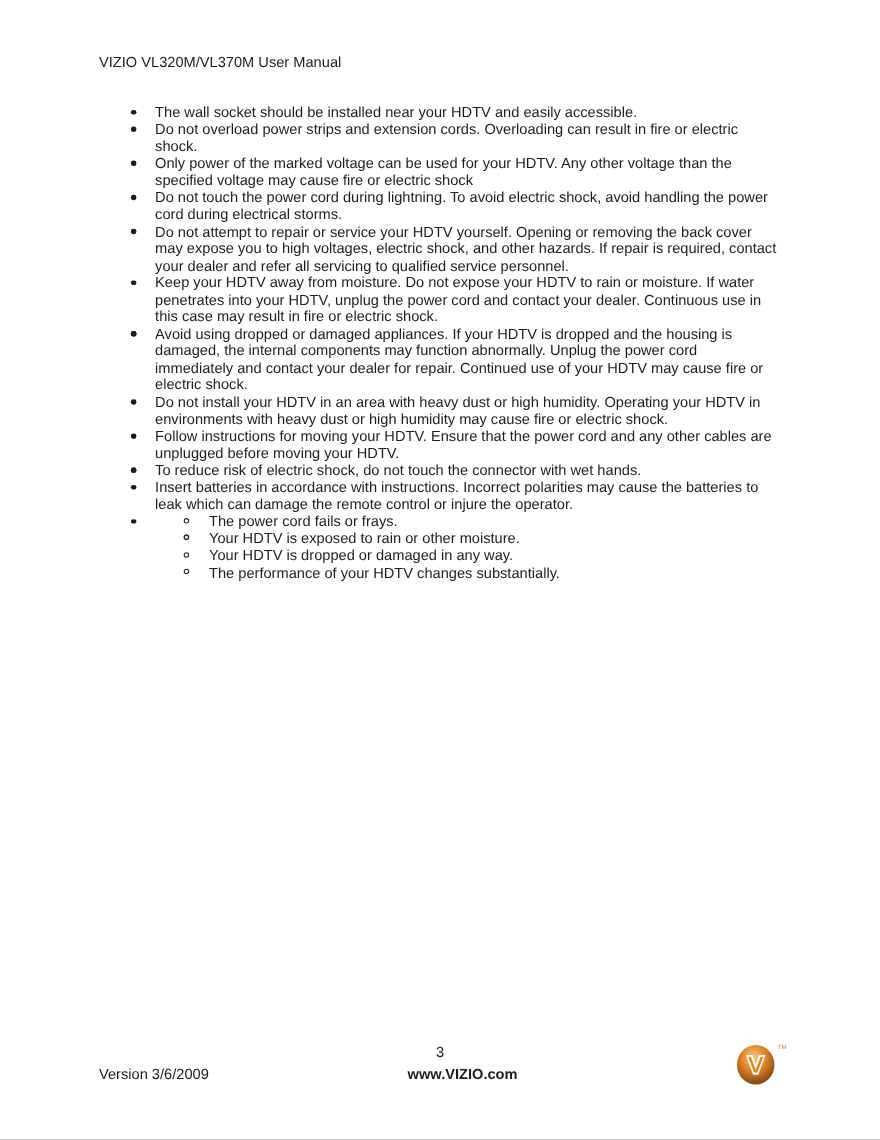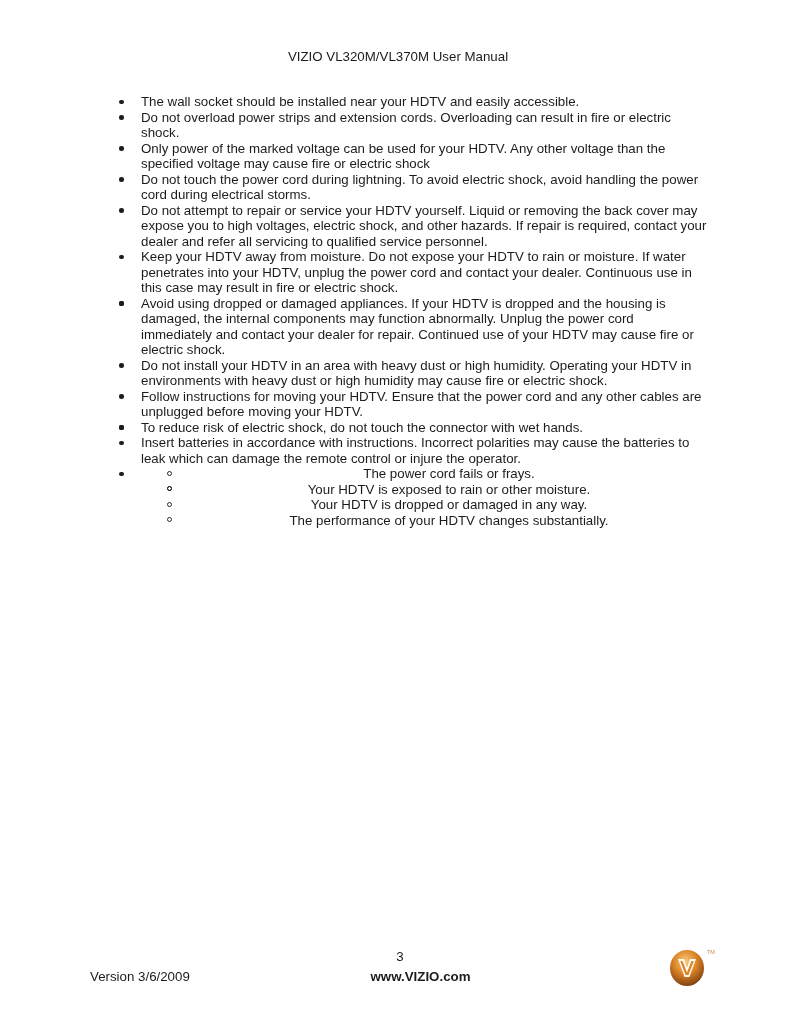--- a/index.html
+++ b/index.html
@@ -16,21 +16,21 @@
     font-size: 13.3px;
     line-height: 15.5px;
     overflow: hidden;
   }
 
   .header {
     position: absolute;
     top: 49px;
     left: 90px;
     right: 94px;
-    text-align: center;
+    text-align: left;
     white-space: nowrap;
   }
 
   .content {
     position: absolute;
     top: 94px;
     left: 90px;
     width: 618px;
   }
 
@@ -42,21 +42,21 @@
   ul.main-list > li > .dot {
     position: absolute;
     left: 29px;
     top: 5.5px;
     width: 4.5px;
     height: 4.5px;
     border-radius: 50%;
     background: #1c1c1c;
   }
 
-  ul.sub-list { list-style: none; text-align: center; }
+  ul.sub-list { list-style: none; }
   ul.sub-list > li {
     position: relative;
     padding-left: 49px;
   }
   ul.sub-list > li > .circle {
     position: absolute;
     left: 26px;
     top: 4.5px;
     width: 5px;
     height: 5px;
@@ -99,21 +99,21 @@
   <div class="header">
     <span>VIZIO VL320M/VL370M User Manual</span>
   </div>
 
   <div class="content">
     <ul class="main-list">
         <li><span class="dot"></span><span>The wall socket should be installed near your HDTV and easily accessible.</span></li>
         <li><span class="dot"></span><span>Do not overload power strips and extension cords. Overloading can result in fire or electric shock.</span></li>
         <li><span class="dot"></span><span>Only power of the marked voltage can be used for your HDTV. Any other voltage than the specified voltage may cause fire or electric shock</span></li>
         <li><span class="dot"></span><span>Do not touch the power cord during lightning. To avoid electric shock, avoid handling the power cord during electrical storms.</span></li>
-        <li><span class="dot"></span><span>Do not attempt to repair or service your HDTV yourself. Liquid or removing the back cover may expose you to high voltages, electric shock, and other hazards. If repair is required, contact your dealer and refer all servicing to qualified service personnel.</span></li>
+        <li><span class="dot"></span><span>Do not attempt to repair or service your HDTV yourself. Opening or removing the back cover may expose you to high voltages, electric shock, and other hazards. If repair is required, contact your dealer and refer all servicing to qualified service personnel.</span></li>
         <li><span class="dot"></span><span>Keep your HDTV away from moisture. Do not expose your HDTV to rain or moisture. If water penetrates into your HDTV, unplug the power cord and contact your dealer. Continuous use in this case may result in fire or electric shock.</span></li>
         <li><span class="dot"></span></li>
         <li><span class="dot"></span><span>Avoid using dropped or damaged appliances. If your HDTV is dropped and the housing is damaged, the internal components may function abnormally. Unplug the power cord immediately and contact your dealer for repair.  Continued use of your HDTV may cause fire or electric shock.</span></li>
         <li><span class="dot"></span><span>Do not install your HDTV in an area with heavy dust or high humidity. Operating your HDTV in environments with heavy dust or high humidity may cause fire or electric shock.</span></li>
         <li><span class="dot"></span><span>Follow instructions for moving your HDTV. Ensure that the power cord and any other cables are unplugged before moving your HDTV.</span></li>
         <li><span class="dot"></span></li>
         <li><span class="dot"></span><span>To reduce risk of electric shock, do not touch the connector with wet hands.</span></li>
         <li><span class="dot"></span><span>Insert batteries in accordance with instructions. Incorrect polarities may cause the batteries to leak which can damage the remote control or injure the operator.</span></li>
         <li><span class="dot"></span><ul class="sub-list">
             <li><span class="circle"></span><span>The power cord fails or frays.</span></li>

